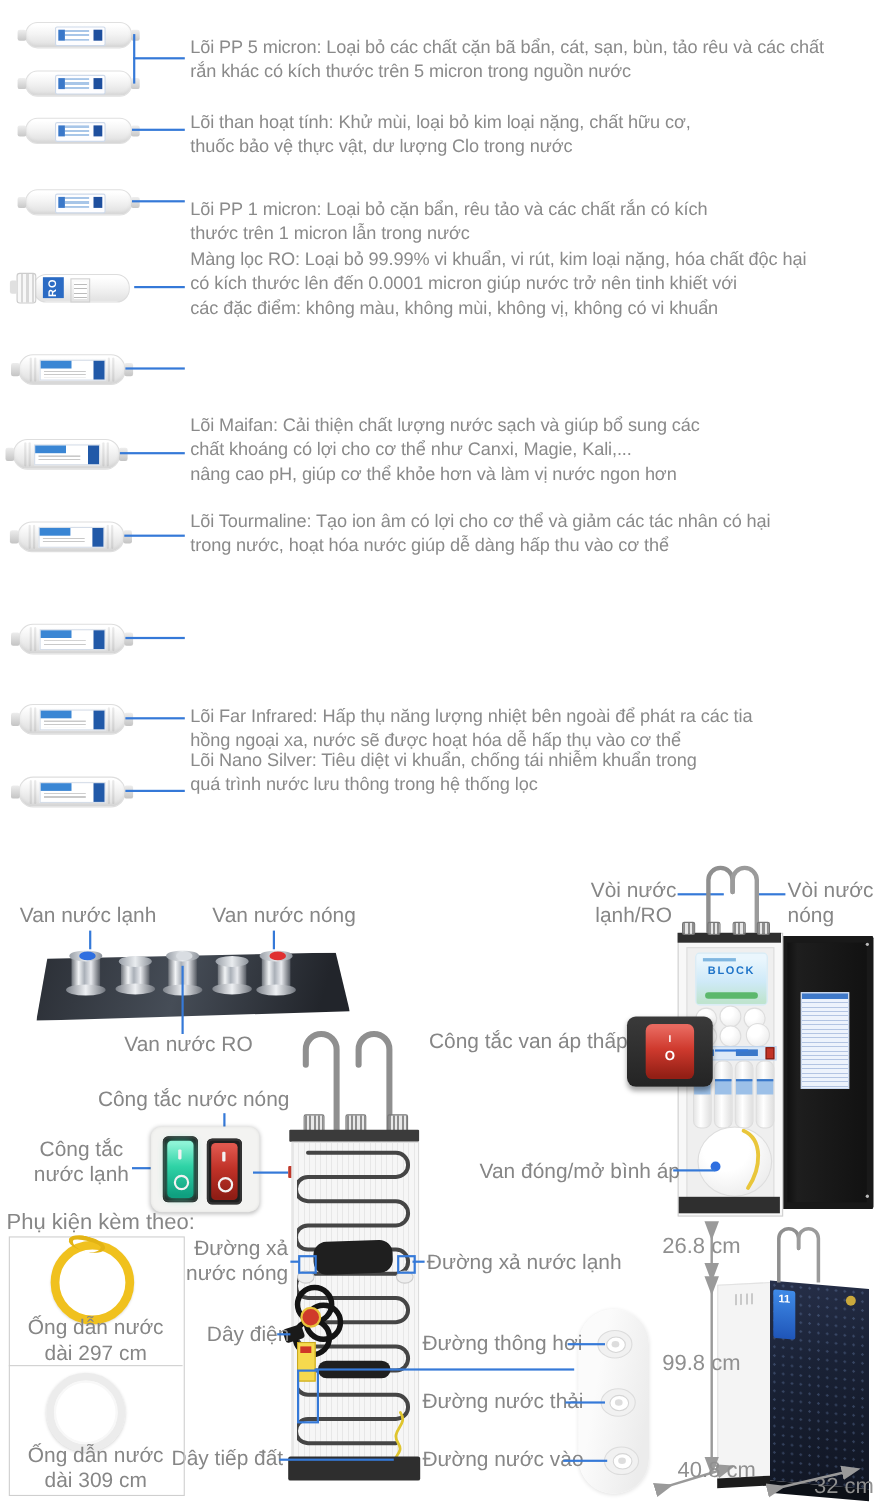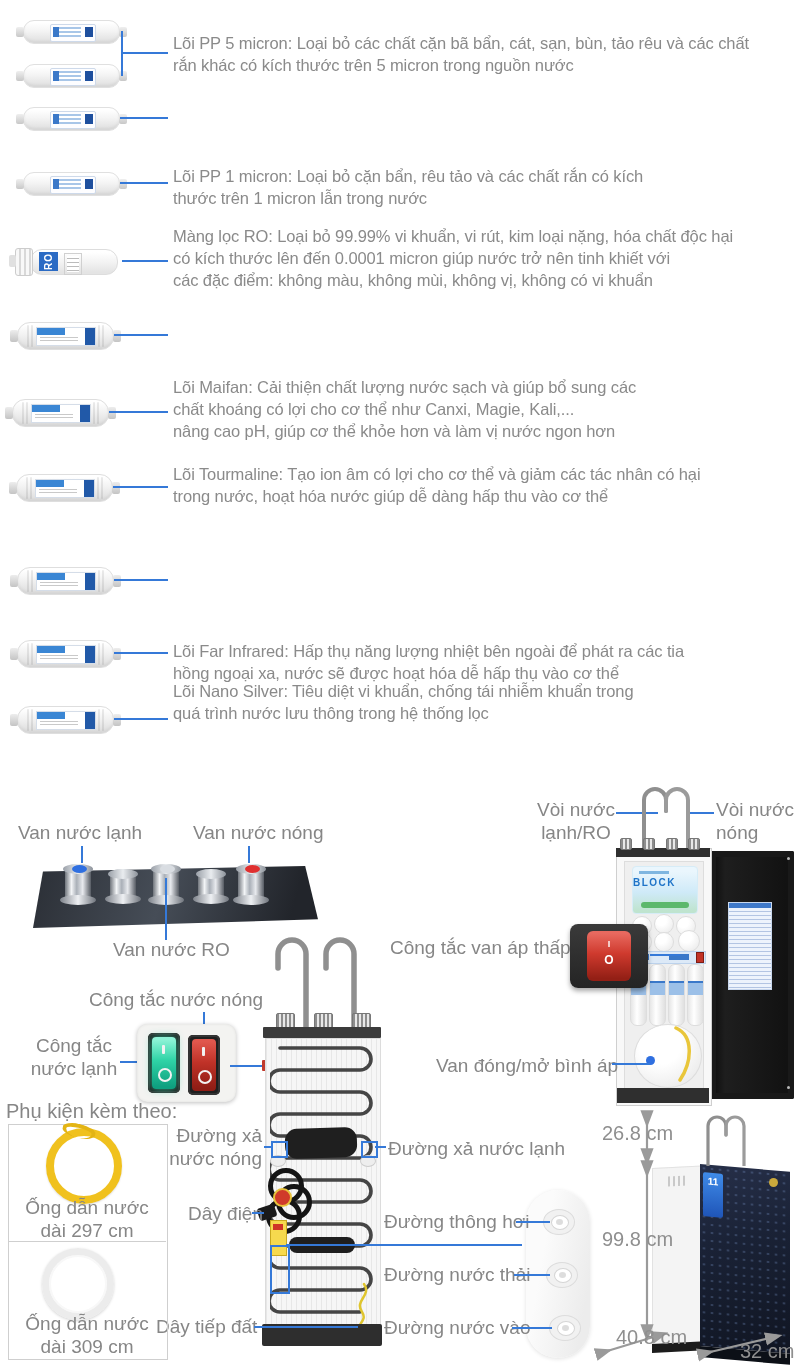--- a/index.html
+++ b/index.html
@@ -73,21 +73,21 @@
   .callout-sw .rocker{position:absolute;left:17px;top:7px;width:44px;height:50px;border-radius:6px;
         background:linear-gradient(180deg,#e8695f 5%,#cf3a2e 45%,#931f15 95%);color:#fff;text-align:center;}
   .callout-sw .io-i{display:block;font-size:9px;margin-top:8px;font-weight:bold;}
   .callout-sw .io-o{display:block;font-size:12px;margin-top:4px;font-weight:bold;}
   
   .cab-body{position:absolute;left:616px;top:848px;width:94px;height:256px;background:#f8f8f8;border:1px solid #cfcfcf;}
   .cab-top{position:absolute;left:616px;top:848px;width:94px;height:9px;background:#2f2f2f;}
   .cab-inner{position:absolute;left:624px;top:861px;width:78px;height:227px;background:#efefef;border:1px solid #ddd;}
   .cab-bottom{position:absolute;left:617px;top:1088px;width:92px;height:15px;background:#2f2f2f;}
   .sticker{position:absolute;left:632px;top:866px;width:64px;height:46px;border-radius:4px;border:1px solid #d6ecf7;
-        background:linear-gradient(180deg,#eaf6fd 10%,#cfeaf8 55%,#bfe4cf 95%);}
+        background:linear-gradient(180deg,#eaf6fd 10%,#cfeaf8 55%,#bfe4cf 95%);text-align:center;}
   .sticker b{display:block;margin-top:10px;color:#1f74c8;font-size:10px;letter-spacing:1.5px;}
   .sticker i{position:absolute;left:6px;top:4px;width:30px;height:3px;background:#7fb6e0;display:block;}
   .sticker u{position:absolute;left:8px;bottom:5px;width:48px;height:6px;background:#5cb86c;border-radius:3px;display:block;}
   .housing{position:absolute;width:18px;height:18px;border-radius:50%;border:1px solid #ddd;
         background:radial-gradient(circle at 35% 30%,#fff 30%,#e6e6e6);}
   .bluestrip{position:absolute;left:630px;top:951px;width:74px;height:11px;background:#dce9f7;border:1px solid #bcd2ec;}
   .bluestrip i{position:absolute;display:block;top:2px;height:6px;background:#3a78c9;}
   .mini-red{position:absolute;left:696px;top:952px;width:6px;height:9px;background:#c23327;border:1px solid #7e1d14;}
   .ccart{position:absolute;width:15px;height:60px;border-radius:7px;border:1px solid #ddd;
         background:linear-gradient(90deg,#e6e6e6,#ffffff 40%,#e0e0e0);}
@@ -171,31 +171,33 @@
 
   <div class="cart-a" style="left:23px;top:107px">
       <i class="nipL"></i>
       <i class="nipR"></i>
       <b class="lab">
         <i class="lb1"></i>
         <i class="lb2"></i>
       </b>
     </div>
   <div class="hl" style="left:120px;top:117px;width:48px"></div>
+  <div class="desc" style="left:173px;top:101px">Lõi than hoạt tính: Khử mùi, loại bỏ kim loại nặng, chất hữu cơ,
+thuốc bảo vệ thực vật, dư lượng Clo trong nước</div>
 
   <div class="cart-a" style="left:23px;top:172px">
       <i class="nipL"></i>
       <i class="nipR"></i>
       <b class="lab">
         <i class="lb1"></i>
         <i class="lb2"></i>
       </b>
     </div>
   <div class="hl" style="left:120px;top:182px;width:48px"></div>
-  <div class="desc" style="left:173px;top:166px">Lõi PP 1 micron: Loại bỏ cặn bẩn, rêu tảo và các chất rắn có kích
+  <div class="desc" style="left:173px;top:180px">Lõi PP 1 micron: Loại bỏ cặn bẩn, rêu tảo và các chất rắn có kích
 thước trên 1 micron lẫn trong nước</div>
 
   <div class="cart-ro" style="left:14px;top:248px">
     <i class="ro-tube"></i>
       <i class="ro-cap"></i>
       <i class="ro-tip"></i>
     <b class="ro-sq">
         <span>RO</span>
       </b>
     <i class="ro-info"></i>

